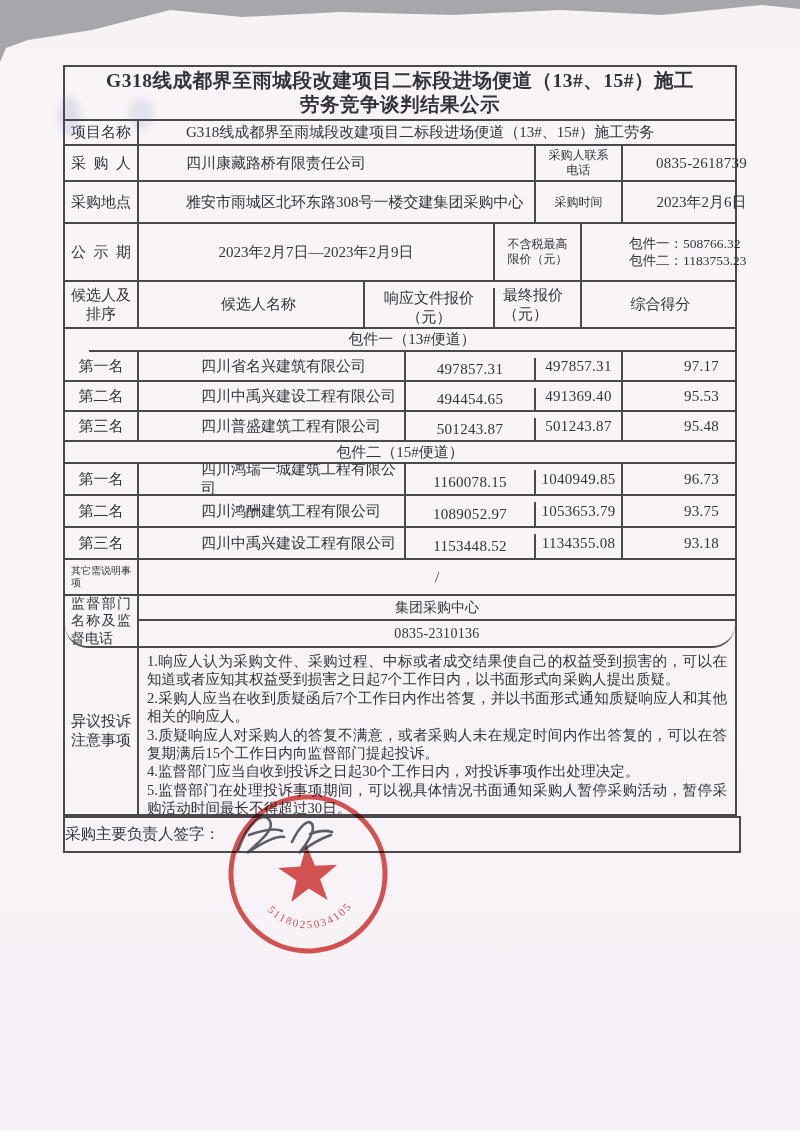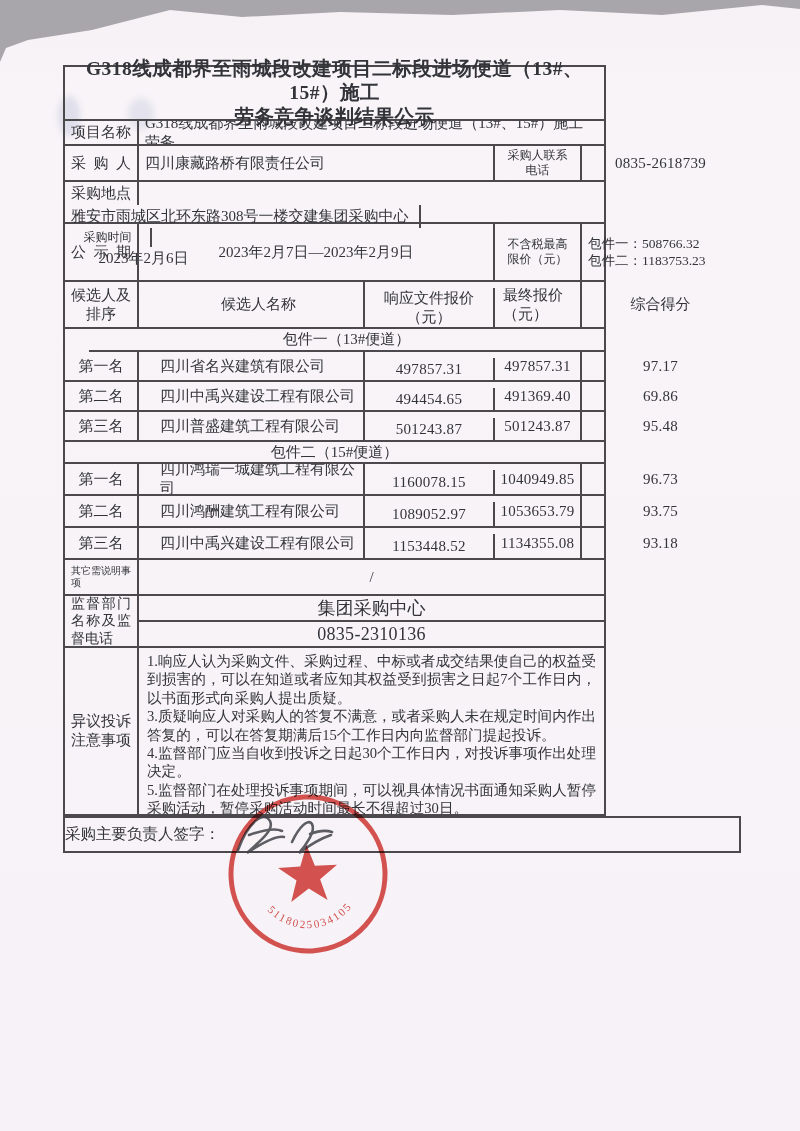--- a/index.html
+++ b/index.html
@@ -12,56 +12,56 @@
   .paper{
     position:absolute;left:0;top:0;width:800px;height:1131px;
     background:linear-gradient(180deg,#f5f1f5 0%,#f8f4f8 8%,#f7f3f7 60%,#f6f2f7 100%);
     clip-path:polygon(0 62px,6px 48px,28px 40px,92px 30px,170px 10px,242px 17px,340px 12px,452px 15px,560px 10px,662px 15px,762px 5px,800px 9px,800px 1131px,0 1131px);
   }
   .smudge{position:absolute;border-radius:50%;filter:blur(3px);}
   .smudge.a{left:58px;top:96px;width:22px;height:40px;background:rgba(95,115,165,.16);}
   .smudge.b{left:128px;top:98px;width:26px;height:32px;background:rgba(95,115,165,.13);}
 
   .doc-table{
-    position:absolute;left:63px;top:65px;width:543px;
+    position:absolute;left:63px;top:65px;width:674px;
     border:2.5px solid #4b494b;background:transparent;box-sizing:border-box;
   }
   .r{display:flex;border-bottom:2px solid #4b494b;box-sizing:border-box;align-items:stretch;}
   .r.last{border-bottom:none;}
   .c{
     border-right:2px solid #4b494b;box-sizing:border-box;
     display:flex;align-items:center;justify-content:center;
     padding:2px 6px;font-size:15px;line-height:1.25;overflow:hidden;
   }
   .c.end{border-right:none;}
-  .c.left{justify-content:flex-start;text-align:left;}
+  .c.left{justify-content:flex-start;text-align:left;margin-left:41px;}
   .w1{width:74px;flex:none;}
   .w2{width:226px;flex:none;padding-left:21px;}
   .w3{width:130px;flex:none;margin-top:6px;}
   .w4{width:87px;flex:none;}
   .w5{width:157px;flex:none;}
   .w23{width:356px;flex:none;}
   .wrest{flex:1 1 auto;}
   .spread{width:100%;text-align:justify;text-align-last:justify;}
   .jwrap{width:100%;text-align:justify;}
   .ctr{text-align:center;}
   .mw6{max-width:6.3em;text-align:center;}
   .mw45{max-width:4.6em;text-align:left;}
   .mw5{max-width:5.3em;text-align:center;font-size:12px;}
   .mw4c{max-width:4.4em;text-align:center;}
   .title-row{height:52px;flex-direction:column;justify-content:center;border-bottom:2px solid #4b494b;display:flex;}
   .title-line{text-align:center;font-weight:bold;font-size:19.5px;line-height:24px;letter-spacing:.5px;}
-  .h25{height:25px;} .h36{height:36px;} .h42{height:42px;flex-direction:column;} .h58{height:58px;}
+  .h25{height:25px;} .h36{height:36px;} .h42{height:42px;} .h58{height:58px;}
   .h47{height:47px;} .h23{height:23px;margin-left:24px;} .h30{height:30px;} .h22{height:22px;}
-  .h32{height:32px;} .h52{height:52px;} .h26{height:26px;} .h166{height:166px;}
+  .h32{height:32px;} .h52{height:52px;border-radius:23px;} .h26{height:26px;} .h166{height:166px;}
   .small2{font-size:13.5px;line-height:17px;}
   .num{letter-spacing:.3px;}
   .group-cell{width:100%;justify-content:center;}
   .stack{display:flex;flex-direction:column;flex:1 1 auto;}
-  .stack .sub{display:flex;align-items:center;justify-content:center;box-sizing:border-box;font-size:18px;}
+  .stack .sub{display:flex;align-items:center;justify-content:center;box-sizing:border-box;font-size:14px;}
   .stack .sub.first{border-bottom:2px solid #4b494b;}
   .obj-cell{align-items:flex-start;padding:4px 8px 10px 8px;}
   .obj-text{font-size:14.6px;line-height:18.4px;text-align:justify;}
   .sig-box{
     position:absolute;left:63px;top:816px;width:678px;height:37px;
     border:2px solid #4b494b;box-sizing:border-box;
     display:flex;align-items:center;font-size:15.5px;
   }
   .stamp{position:absolute;left:220px;top:786px;width:176px;height:176px;
     opacity:.9;mix-blend-mode:multiply;transform:rotate(-3deg);}
@@ -153,21 +153,21 @@
     <div class="c w3 num">497857.31</div>
     <div class="c w4 num">497857.31</div>
     <div class="c w5 end num">97.17</div>
   </div>
 
   <div class="r h30">
     <div class="c w1">第二名</div>
     <div class="c w2 left">四川中禹兴建设工程有限公司</div>
     <div class="c w3 num">494454.65</div>
     <div class="c w4 num">491369.40</div>
-    <div class="c w5 end num">69.86</div>
+    <div class="c w5 end num">95.53</div>
   </div>
 
   <div class="r h30">
     <div class="c w1">第三名</div>
     <div class="c w2 left">四川普盛建筑工程有限公司</div>
     <div class="c w3 num">501243.87</div>
     <div class="c w4 num">501243.87</div>
     <div class="c w5 end num">95.48</div>
   </div>
 
@@ -216,20 +216,21 @@
     </div>
   </div>
 
   <div class="r h166 last">
     <div class="c w1">
         <span class="jwrap">异议投诉注意事项</span>
       </div>
     <div class="c wrest end obj-cell">
       <div class="obj-text">
         <div>1.响应人认为采购文件、采购过程、中标或者成交结果使自己的权益受到损害的，可以在知道或者应知其权益受到损害之日起7个工作日内，以书面形式向采购人提出质疑。</div>
+        <div>2.采购人应当在收到质疑函后7个工作日内作出答复，并以书面形式通知质疑响应人和其他相关的响应人。</div>
         <div>3.质疑响应人对采购人的答复不满意，或者采购人未在规定时间内作出答复的，可以在答复期满后15个工作日内向监督部门提起投诉。</div>
         <div>4.监督部门应当自收到投诉之日起30个工作日内，对投诉事项作出处理决定。</div>
         <div>5.监督部门在处理投诉事项期间，可以视具体情况书面通知采购人暂停采购活动，暂停采购活动时间最长不得超过30日。</div>
       </div>
     </div>
   </div>
 
 </div>
 
 <div class="sig-box">

